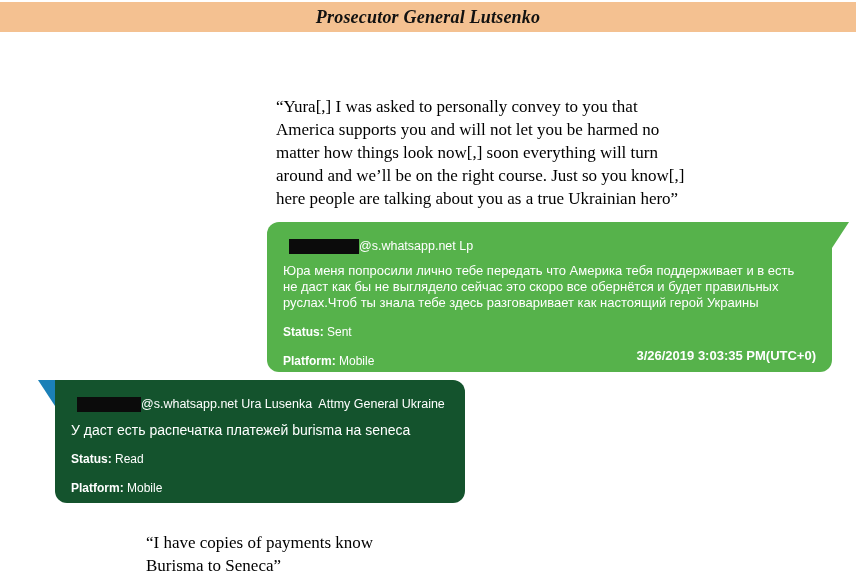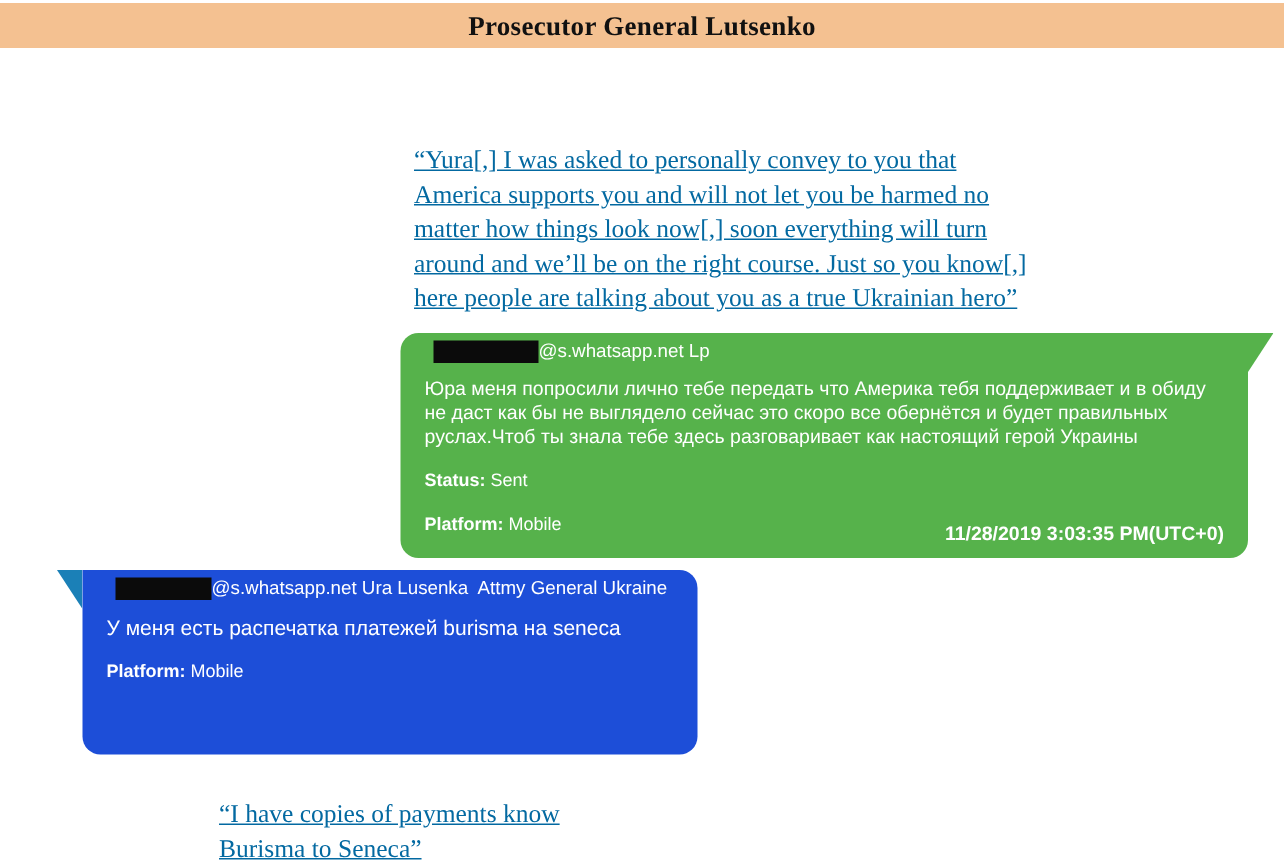--- a/index.html
+++ b/index.html
@@ -10,46 +10,45 @@
     height: 578px;
     background: #ffffff;
     overflow: hidden;
     font-family: "Liberation Sans", sans-serif;
   }
   
   .banner {
     position: absolute;
     top: 2px; left: 0;
     width: 856px; height: 30px;
-    display: flex; align-items: center; justify-content: center;
+    display: flex; align-items: center; justify-content: center; font-style: italic;
   }
   .banner span {
     font-family: "Liberation Serif", serif;
     font-weight: bold;
     font-size: 18px;
     color: #111111;
     letter-spacing: 0.2px;
   }
   
   .quote {
     position: absolute;
     font-family: "Liberation Serif", serif;
     font-size: 17px;
     line-height: 23px;
-    color: #0369a1;
+    color: #000000;
     white-space: pre-line;
-    text-decoration: underline;
   }
   .quote-top { left: 276px; top: 95px; }
   .quote-bottom { left: 146px; top: 531px; }
   
   .bubble {
     position: absolute;
     color: #ffffff;
-    padding: 2px 16px 10px 16px;
+    padding: 14px 16px 10px 16px;
   }
   .bubble-green {
     left: 267px; top: 222px;
     width: 565px; height: 150px;
     border-radius: 12px 0 12px 12px;
   }
   .bubble-blue {
     left: 55px; top: 380px;
     width: 410px; height: 123px;
     border-radius: 0 12px 12px 12px;
@@ -115,41 +114,45 @@
 matter how things look now[,] soon everything will turn
 around and we’ll be on the right course.  Just so you know[,]
 here people are talking about you as a true Ukrainian hero”</div>
 
   <div class="bubble bubble-green" style="background: rgb(86, 178, 75);">
     <div class="tail tail-right" style="background: rgb(86, 178, 75);"></div>
     <div class="sender-row">
       <span class="redaction redaction-wide"></span>
       <span class="sender">@s.whatsapp.net Lp</span>
     </div>
-    <div class="msg-body">Юра меня попросили лично тебе передать что Америка тебя поддерживает и в обиду
+    <div class="msg-body">Юра меня попросили лично тебе передать что Америка тебя поддерживает и в есть
 не даст как бы не выглядело сейчас это скоро все обернётся и будет правильных
 руслах.Чтоб ты знала тебе здесь разговаривает как настоящий герой Украины</div>
     <div class="meta-row">
       <span class="meta-label">Status:</span>
       <span>Sent</span>
     </div>
     <div class="meta-row">
       <span class="meta-label">Platform:</span>
       <span>Mobile</span>
     </div>
-    <div class="timestamp">11/28/2019 3:03:35 PM(UTC+0)</div>
+    <div class="timestamp">3/26/2019 3:03:35 PM(UTC+0)</div>
   </div>
 
-  <div class="bubble bubble-blue" style="background: #1d4ed8;">
+  <div class="bubble bubble-blue" style="background: #14532d;">
     <div class="tail tail-left" style="background: rgb(27, 128, 183);"></div>
     <div class="sender-row">
       <span class="redaction redaction-narrow"></span>
       <span class="sender">@s.whatsapp.net Ura Lusenka  Attmy General Ukraine</span>
     </div>
-    <div class="msg-body">У меня есть распечатка платежей burisma на seneca</div>
+    <div class="msg-body">У даст есть распечатка платежей burisma на seneca</div>
+    <div class="meta-row">
+      <span class="meta-label">Status:</span>
+      <span>Read</span>
+    </div>
     <div class="meta-row">
       <span class="meta-label">Platform:</span>
       <span>Mobile</span>
     </div>
   </div>
 
   <div class="quote quote-bottom">“I have copies of payments know
 Burisma to Seneca”</div>
 
 </div>

